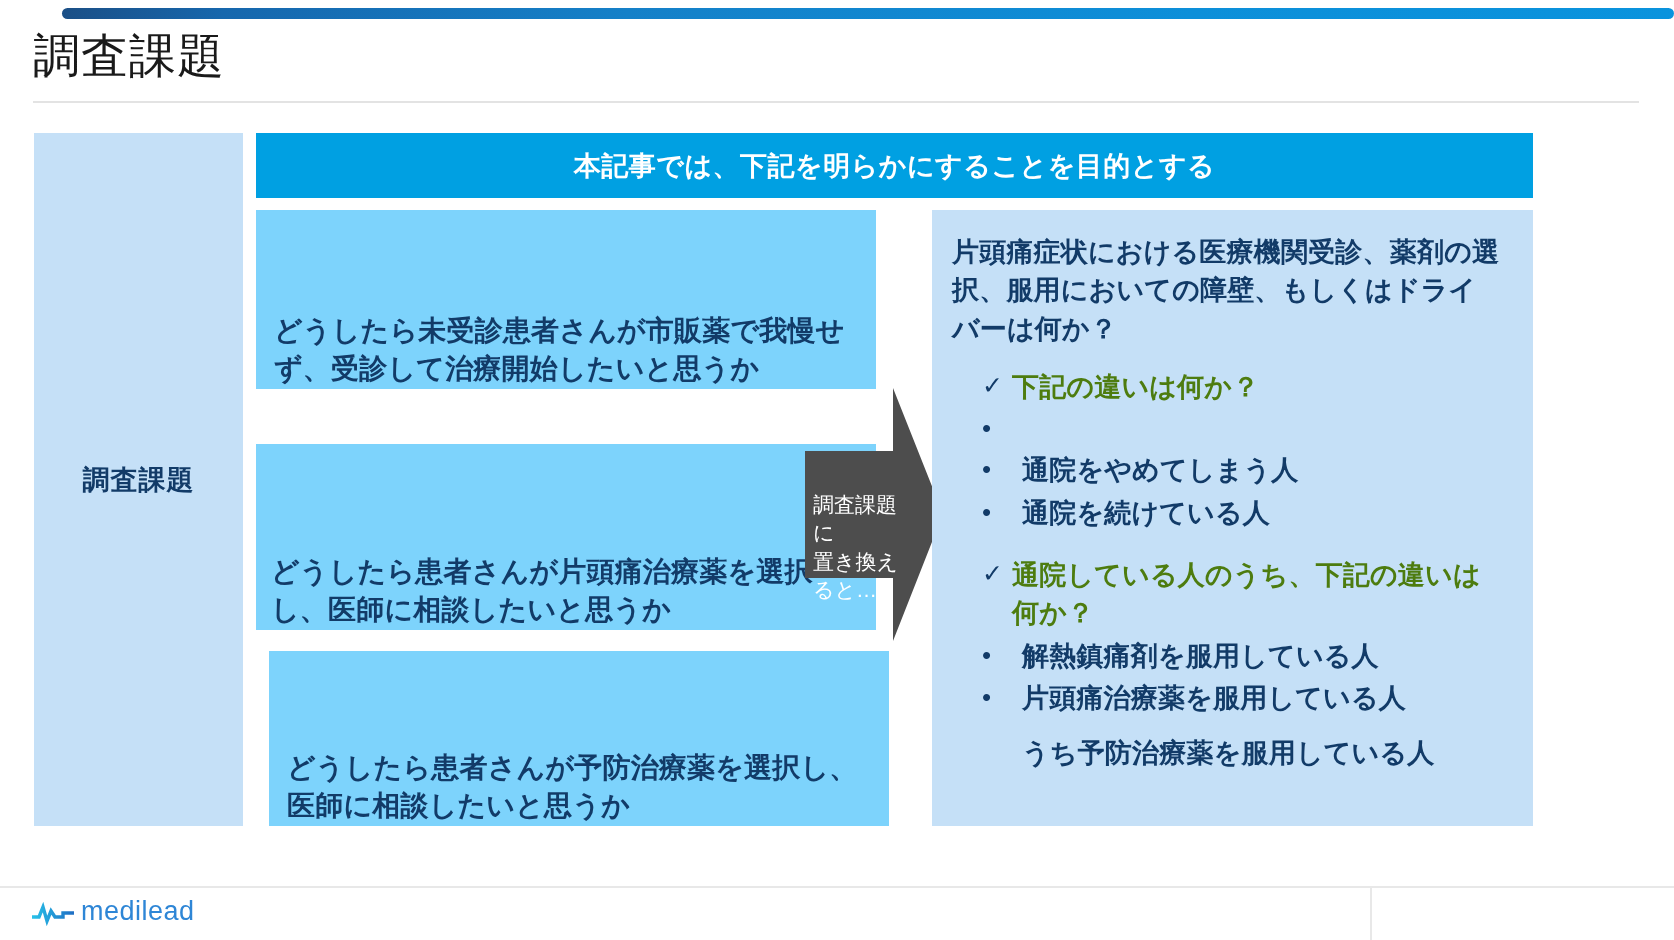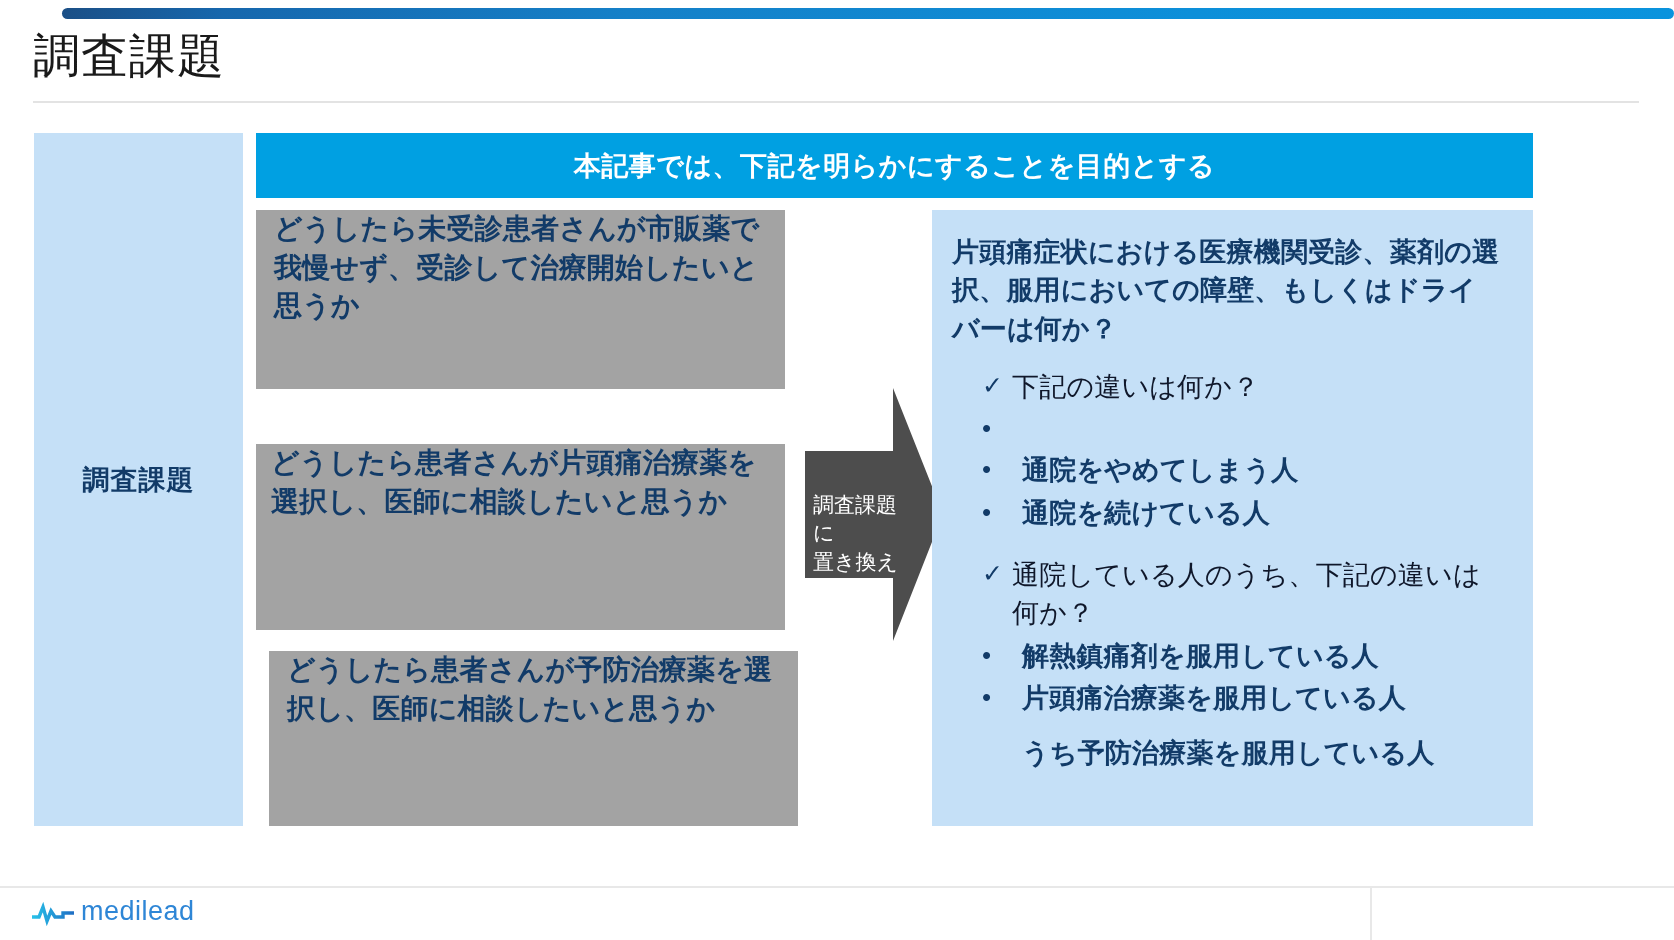--- a/index.html
+++ b/index.html
@@ -86,24 +86,24 @@
     color: #ffffff;
     font-size: 27px;
     font-weight: bold;
     letter-spacing: 0.5px;
   }
 
   
   .q-box {
     position: absolute;
     left: 256px;
-    width: 529px;
-    background: #a3a3a3;
-    display: flex;
-    align-items: flex-start;
+    width: 620px;
+    background: #7dd3fc;
+    display: flex;
+    align-items: flex-end;
     padding: 0 18px;
   }
   .q-box-1 { top: 210px;  height: 179px; }
   .q-box-2 { top: 444px;  height: 186px; padding-left: 15px; }
   .q-box-3 { top: 651px;  height: 175px; margin-left: 13px; }
 
   .q-text {
     font-size: 28px;
     font-weight: bold;
     color: #123b68;
@@ -162,22 +162,22 @@
   .check-mark {
     flex: 0 0 auto;
     width: 30px;
     font-size: 25px;
     color: #123b68;
     line-height: 1.42;
     font-weight: 400;
   }
   .check-text {
     font-size: 27px;
-    font-weight: normal;
-    color: #0f172a;
+    font-weight: bold;
+    color: #4d7c0f;
     line-height: 1.42;
     letter-spacing: 0.2px;
   }
 
   .bullet-row {
     display: flex;
     align-items: flex-start;
     padding-left: 38px;
     margin-top: 4px;
   }

